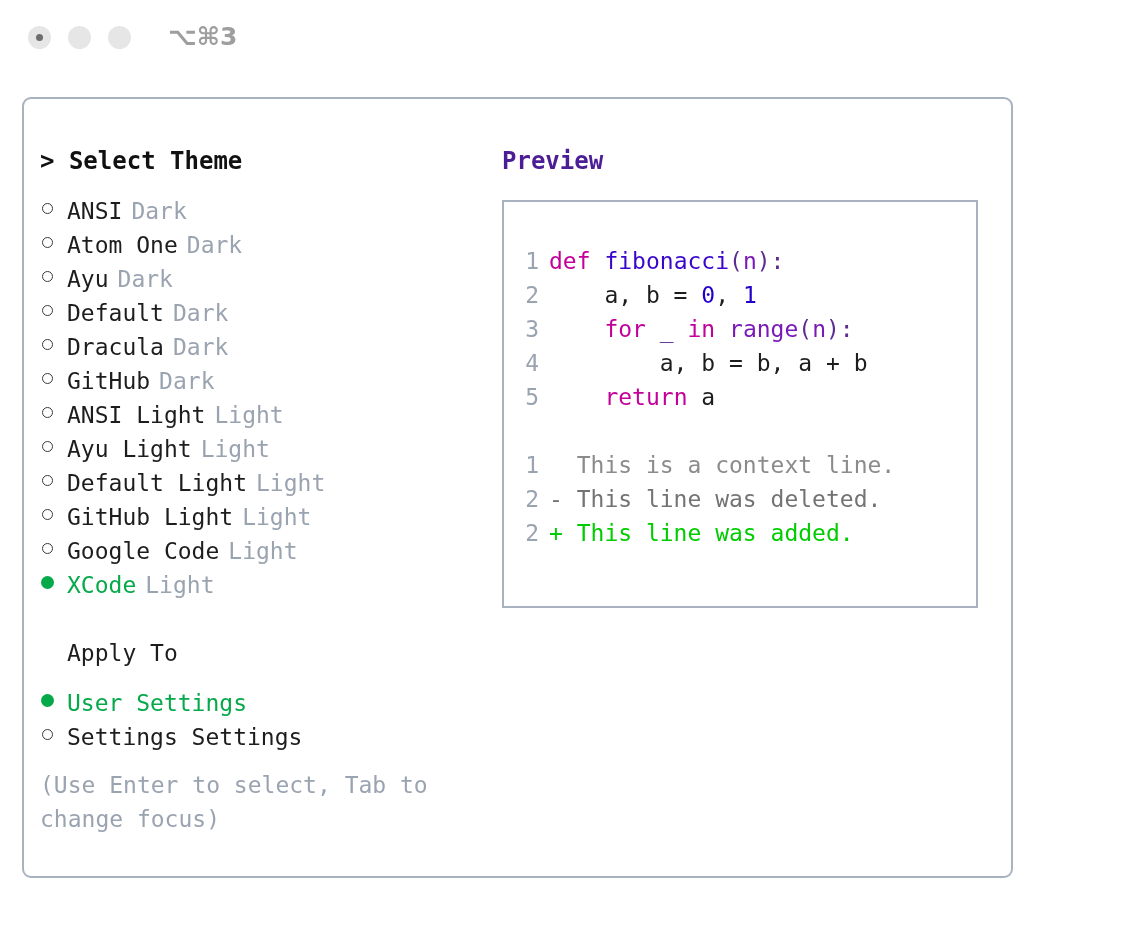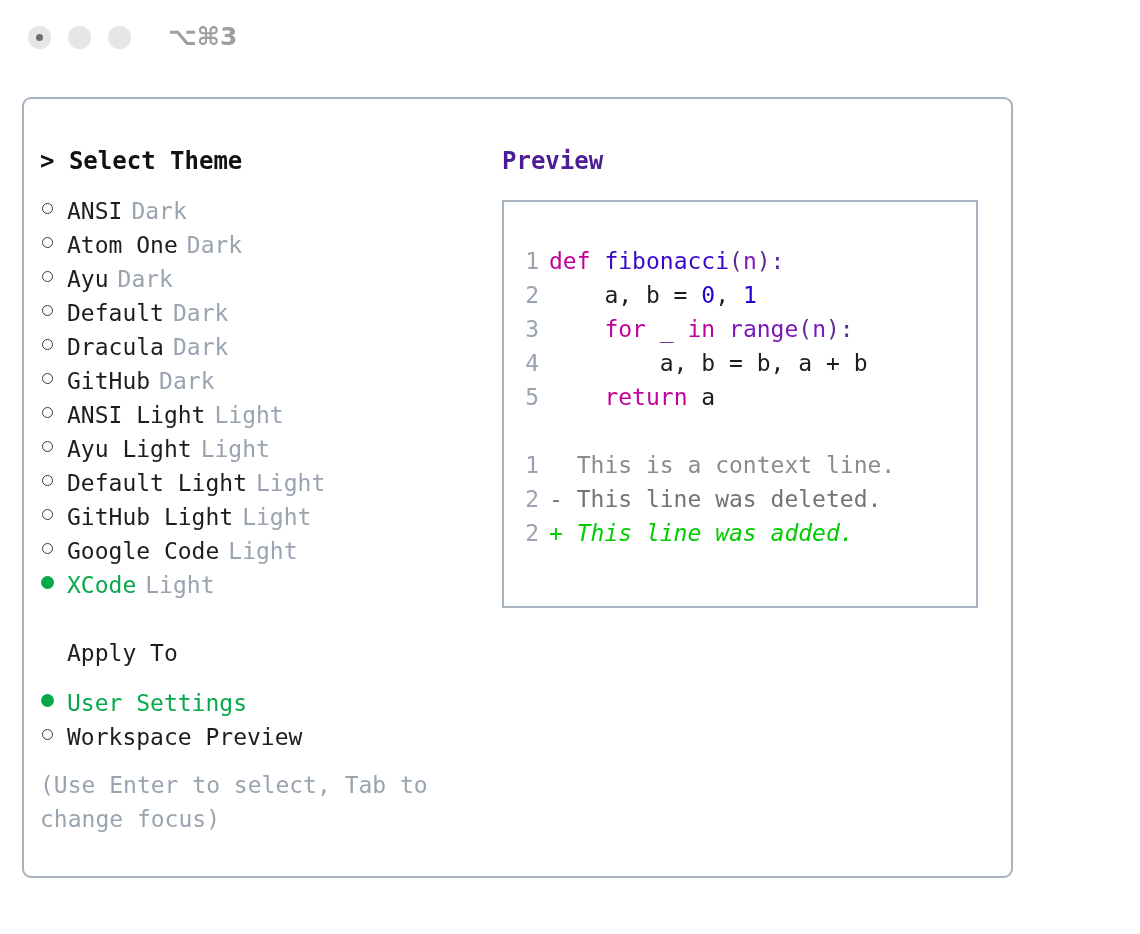--- a/index.html
+++ b/index.html
@@ -206,21 +206,21 @@
   }
   .kw   { color: #c3009a; text-align: center; }
   .fn   { color: #3a06cc; }
   .num  { color: #2200cc; }
   .op   { color: #5c2d91; }
   .id   { color: #7a19b8; }
   .pl   { color: #1d1d1d; }
   .diff-gap { display: block; height: 34px; }
   .ctx  { color: #8b8b8b; }
   .del  { color: #737373; }
-  .add  { color: #00cc00; font-style: italic; }
+  .add  { color: #00cc00; }
 </style>
 </head>
 <body>
 
 <div class="page">
 
   <div class="titlebar">
     <div class="traffic-lights">
       <span class="dot">
           <span class="inner"></span>
@@ -249,21 +249,21 @@
             <div class="opt"><span class="marker"><span class="hollow"></span></span><span class="name">GitHub Light</span><span class="kind">Light</span></div>
             <div class="opt"><span class="marker"><span class="hollow"></span></span><span class="name">Google Code</span><span class="kind">Light</span></div>
             <div class="opt selected"><span class="marker"><span class="filled"></span></span><span class="name">XCode</span><span class="kind">Light</span></div>
           </div>
 
         <div class="section-gap"></div>
 
         <div class="subheading">Apply To</div>
         <div class="opt-list" id="apply-list">
             <div class="opt selected"><span class="marker"><span class="filled"></span></span><span class="name">User Settings</span></div>
-            <div class="opt"><span class="marker"><span class="hollow"></span></span><span class="name">Workspace Preview</span></div>
+            <div class="opt"><span class="marker"><span class="hollow"></span></span><span class="name">Settings Settings</span></div>
           </div>
 
         <div class="hint">(Use Enter to select, Tab to change focus)</div>
       </div>
 
       <div class="right-col">
         <div class="preview-title">Preview</div>
         <div class="preview-box">
           <div class="code" id="code-block"><span class="cl"><span class="ln">1</span><span class="kw">def </span><span class="fn">fibonacci</span><span class="op">(</span><span class="id">n</span><span class="op">):</span></span><span class="cl"><span class="ln">2</span><span class="pl">    a, b = </span><span class="num">0</span><span class="pl">, </span><span class="num">1</span></span><span class="cl"><span class="ln">3</span><span class="pl">    </span><span class="kw">for</span><span class="op"> _ </span><span class="kw">in</span><span class="pl"> </span><span class="id">range</span><span class="op">(</span><span class="id">n</span><span class="op">):</span></span><span class="cl"><span class="ln">4</span><span class="pl">        a, b = b, a + b</span></span><span class="cl"><span class="ln">5</span><span class="pl">    </span><span class="kw">return</span><span class="pl"> a</span></span><span class="diff-gap"></span><span class="cl"><span class="ln">1</span><span class="ctx">  This is a context line.</span></span><span class="cl"><span class="ln">2</span><span class="del">- This line was deleted.</span></span><span class="cl"><span class="ln">2</span><span class="add">+ This line was added.</span></span></div>
         </div>

